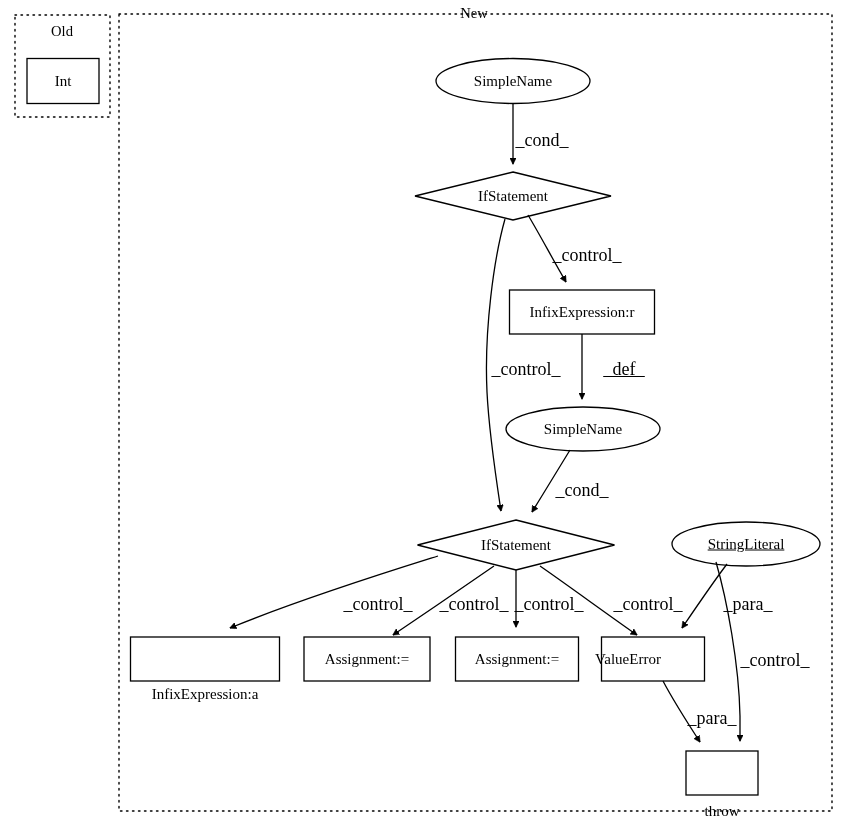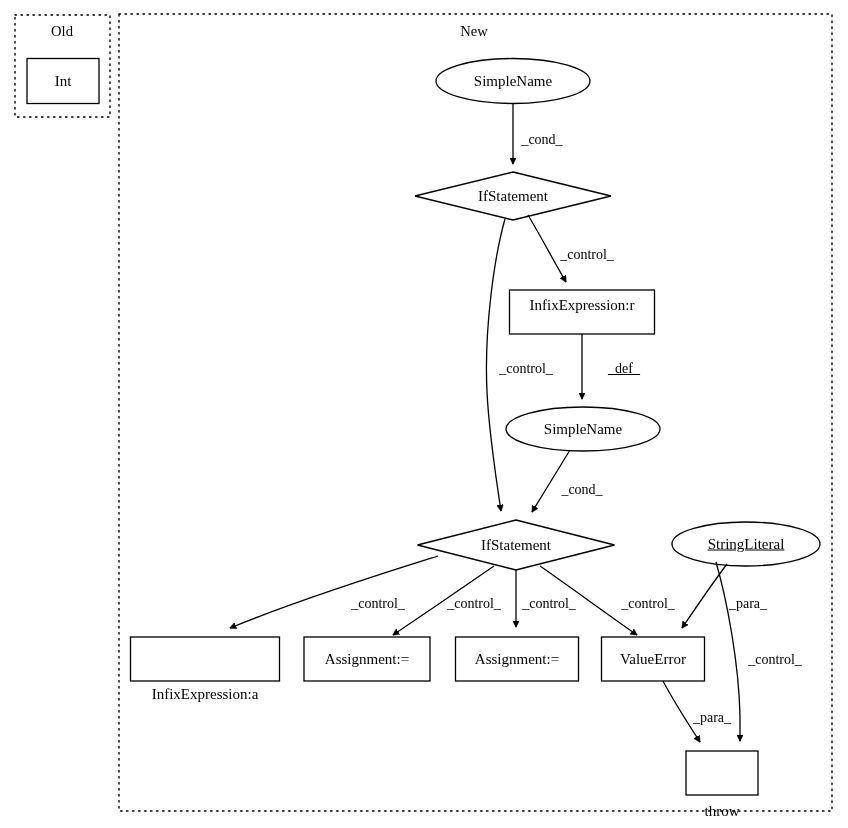--- a/index.html
+++ b/index.html
@@ -32,21 +32,21 @@
     text-align: center;
     font-family: "Liberation Serif", "DejaVu Serif", serif;
     pointer-events: none;
   }
   .node-label {
     font-size: 15px;
     line-height: 1;
     transform: translate(-50%, -50%);
   }
   .edge-label {
-    font-size: 14px;
+    font-size: 18px;
     line-height: 1;
     transform: translate(-50%, -50%);
   }
   .cluster-label {
     font-size: 14.6px;
     line-height: 1;
     transform: translate(-50%, -50%);
   }
 </style>
 </head>
@@ -103,33 +103,33 @@
     <path d="M 540,566 C 566,584 607,614 637,635" fill="none" stroke="#000000" stroke-width="1.3" marker-end="url(#arrow)"></path>
 
     <path d="M 727,564 C 714,581 697,606 682,628" fill="none" stroke="#000000" stroke-width="1.3" marker-end="url(#arrow)"></path>
 
     <path d="M 716,562 C 727,600 739,664 740,716 C 740,726 740,731 740,741" fill="none" stroke="#000000" stroke-width="1.3" marker-end="url(#arrow)"></path>
 
     <path d="M 663,681 C 673,700 687,722 700,742" fill="none" stroke="#000000" stroke-width="1.3" marker-end="url(#arrow)"></path>
   </svg>
 
   <div class="cluster-label" style="left:62px; top:31px;">Old</div>
-  <div class="cluster-label" style="left:474px; top:31px;">New</div>
+  <div class="cluster-label" style="left:474px; top:13px;">New</div>
 
   <div class="node-label" style="left:63px; top:81px;">Int</div>
   <div class="node-label" style="left:513px; top:81px;">SimpleName</div>
   <div class="node-label" style="left:513px; top:196px;">IfStatement</div>
-  <div class="node-label" style="left:582px; top:305px;">InfixExpression:r</div>
+  <div class="node-label" style="left:582px; top:312px;">InfixExpression:r</div>
   <div class="node-label" style="left:583px; top:429px;">SimpleName</div>
   <div class="node-label" style="left:516px; top:545px;">IfStatement</div>
   <div class="node-label" style="left:746px; top:544px;text-decoration:underline;">StringLiteral</div>
   <div class="node-label" style="left:205px; top:694px;">InfixExpression:a</div>
   <div class="node-label" style="left:367px; top:659px;">Assignment:=</div>
   <div class="node-label" style="left:517px; top:659px;">Assignment:=</div>
-  <div class="node-label" style="left:653px; top:659px;text-align:right;">ValueError</div>
+  <div class="node-label" style="left:628px; top:659px;text-align:right;">ValueError</div>
   <div class="node-label" style="left:722px; top:811px;">throw</div>
 
   <div class="edge-label" style="left:542px; top:140px;">_cond_</div>
   <div class="edge-label" style="left:587px; top:255px;">_control_</div>
   <div class="edge-label" style="left:526px; top:369px;">_control_</div>
   <div class="edge-label" style="left:624px; top:369px;text-decoration:underline;">_def_</div>
   <div class="edge-label" style="left:582px; top:490px;">_cond_</div>
   <div class="edge-label" style="left:378px; top:604px;">_control_</div>
   <div class="edge-label" style="left:474px; top:604px;">_control_</div>
   <div class="edge-label" style="left:549px; top:604px;">_control_</div>

